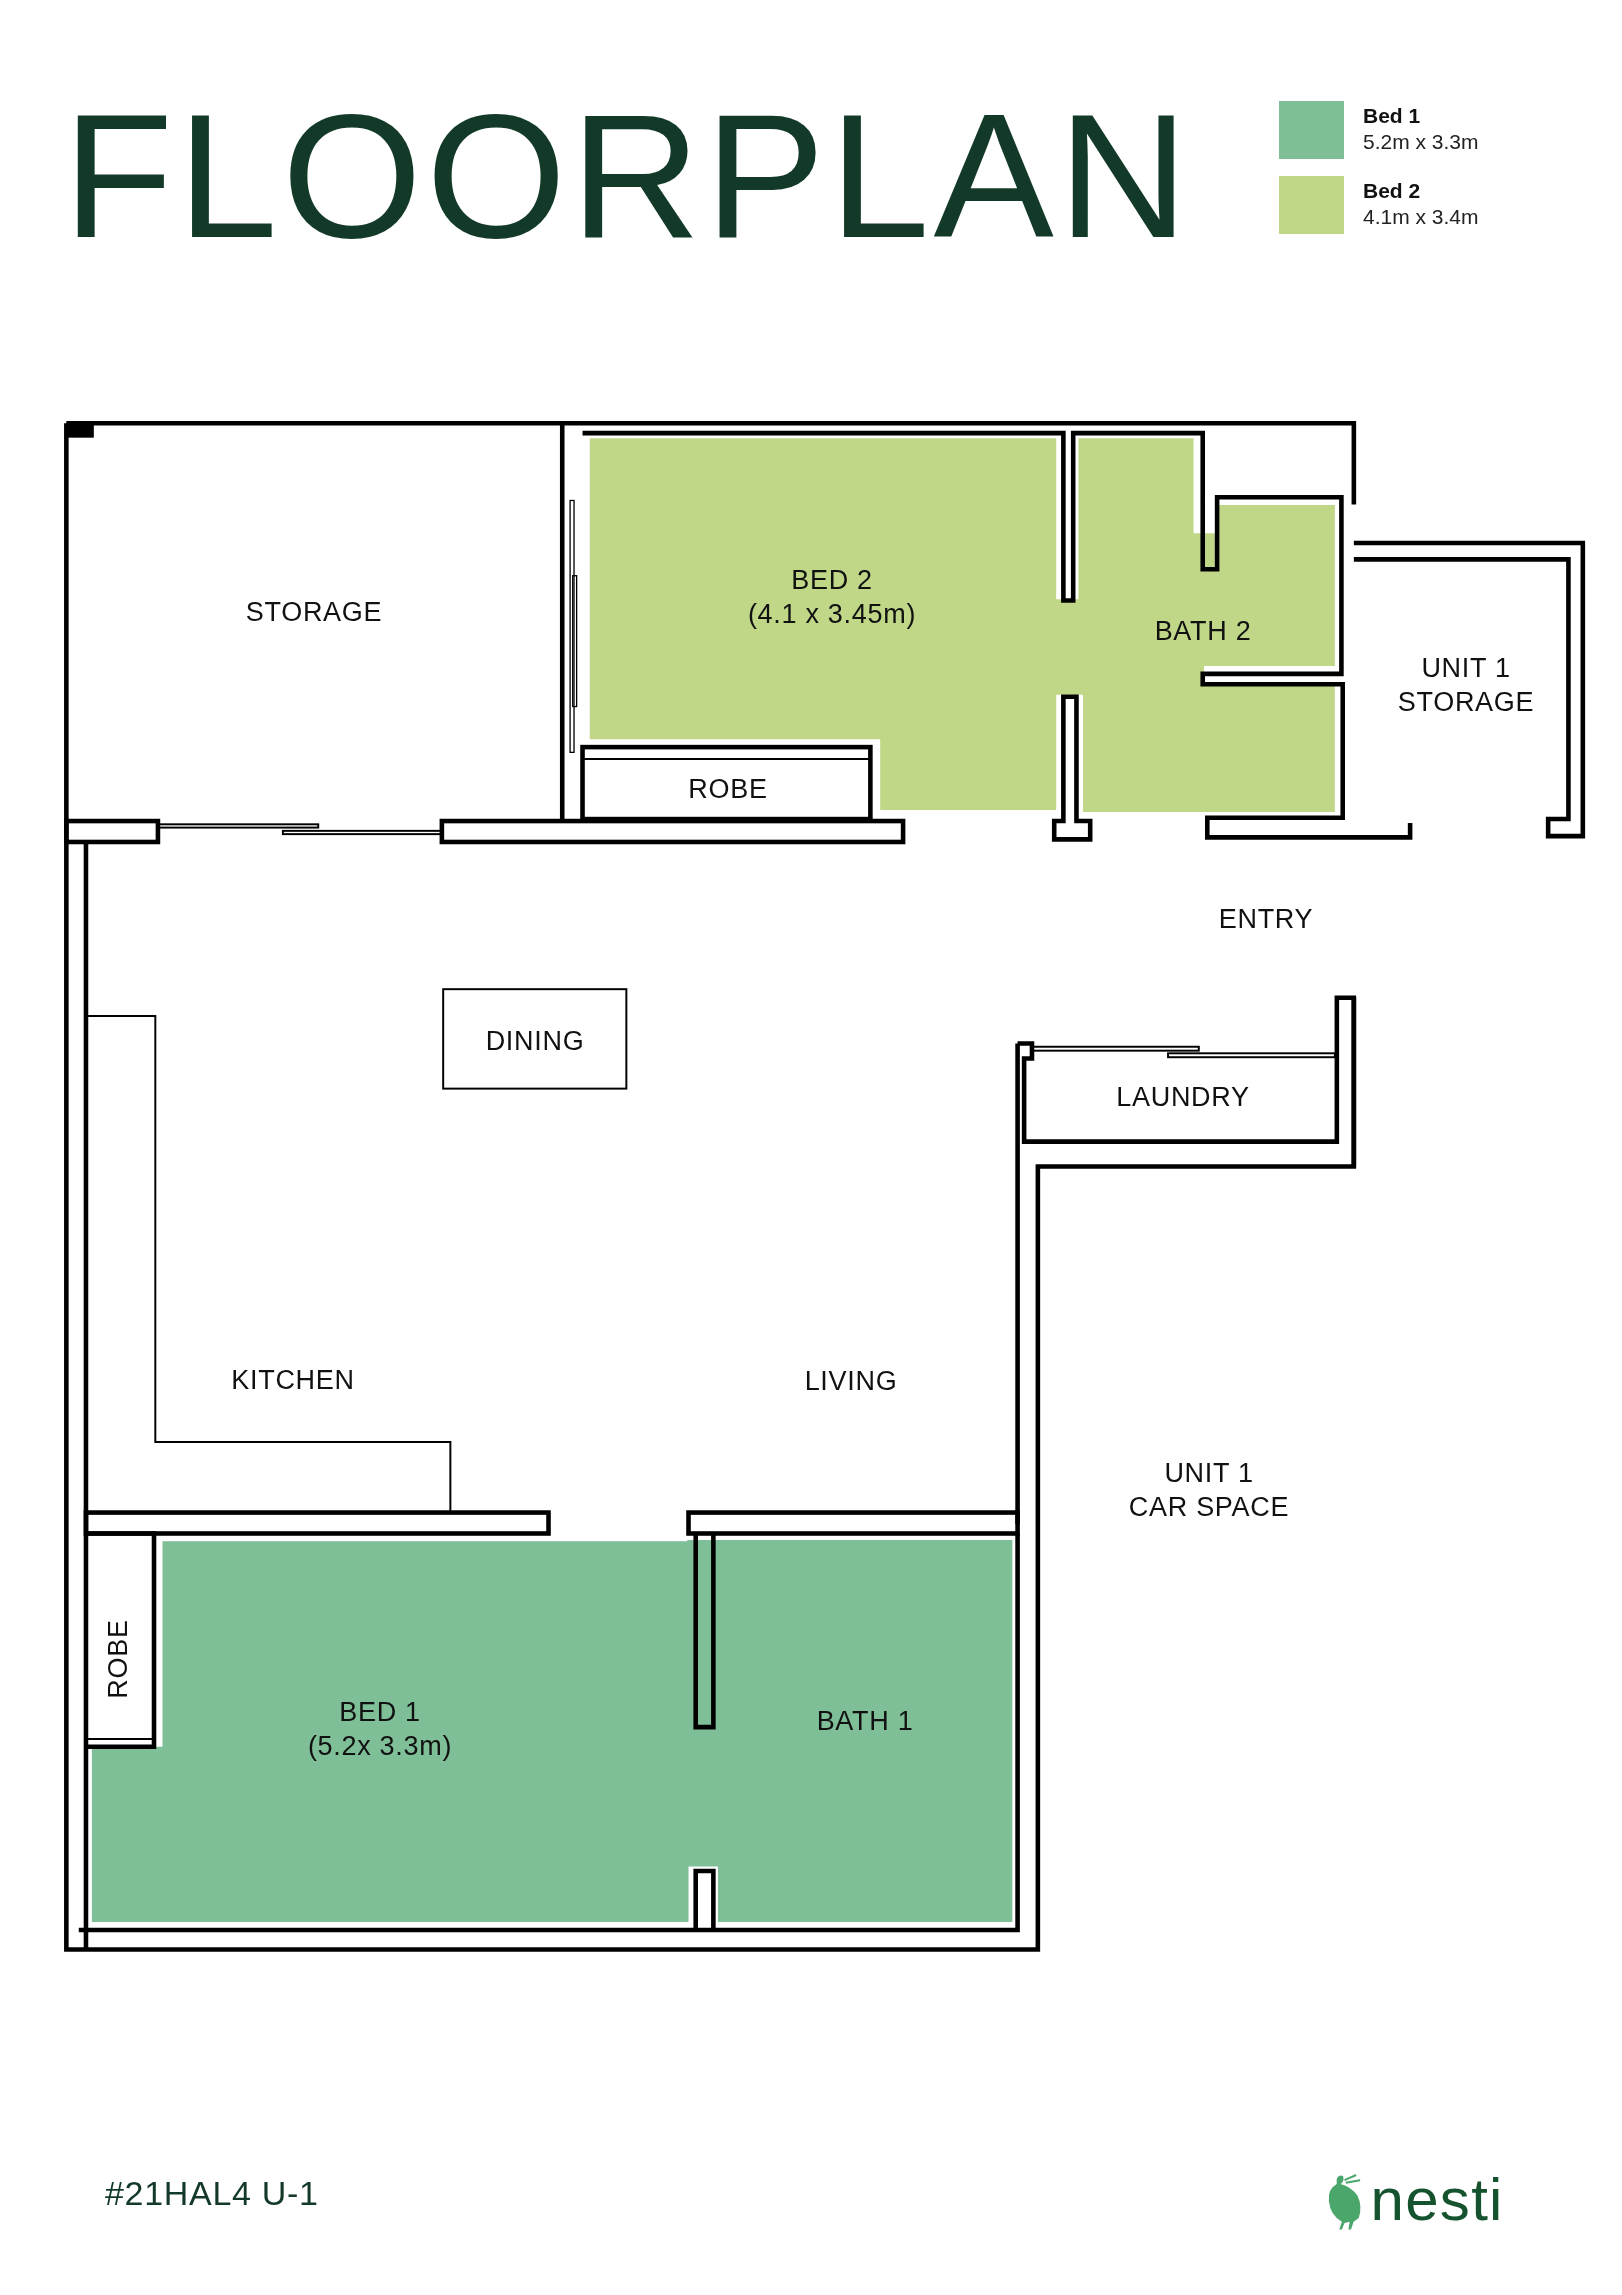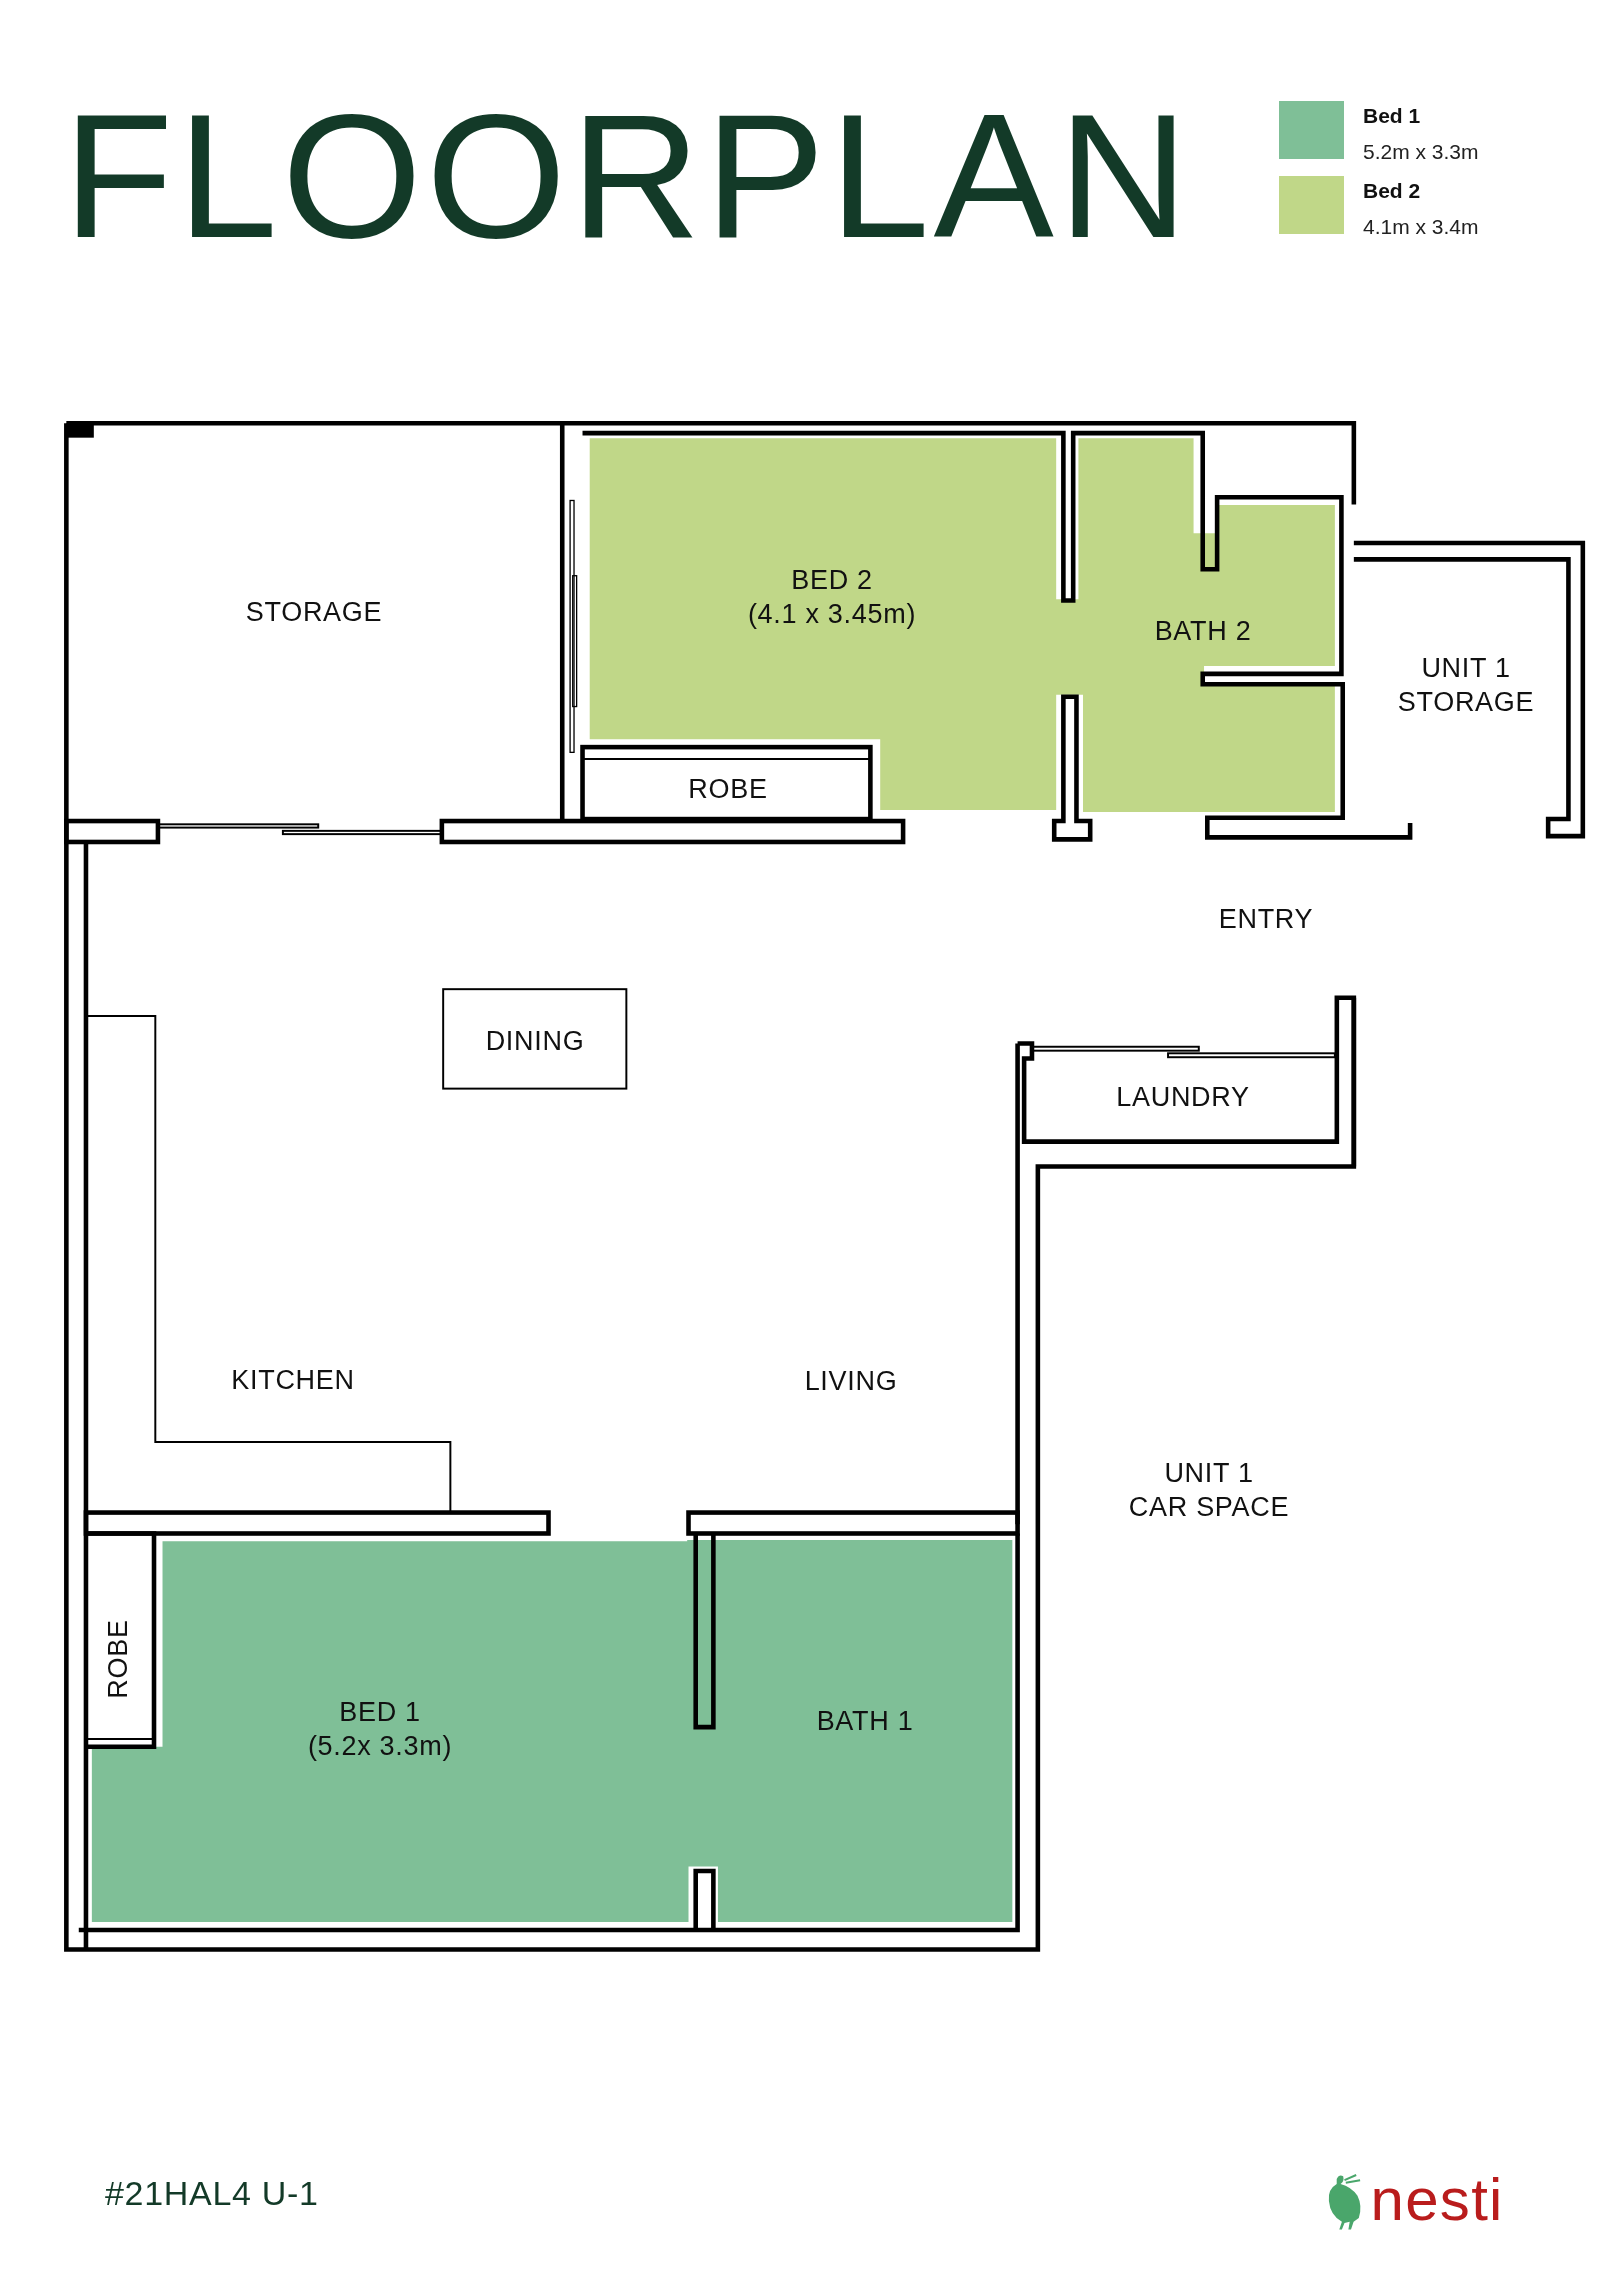--- a/index.html
+++ b/index.html
@@ -2,26 +2,26 @@
 <html style="font-size:10.5px"><head>
 <meta charset="utf-8">
 <style>
   html,body{margin:0;padding:0;background:#ffffff;}
   body{width:1623px;height:2295px;position:relative;overflow:hidden;font-family:"Liberation Sans","DejaVu Sans",sans-serif;}
   .title{position:absolute;left:63px;top:88px;font-size:177px;line-height:1;color:#133a28;letter-spacing:3.9px;font-weight:400;transform:scaleX(1.02);transform-origin:left top;}
   .legend{position:absolute;left:1279px;top:101px;}
   .legend-item{position:relative;height:75px;width:275px;}
   .swatch{position:absolute;left:0;top:0;width:65px;height:58px;}
   .legend-name{position:absolute;left:84px;top:2.6px;font-size:21px;font-weight:700;color:#111;}
-  .legend-size{position:absolute;left:84px;top:39px;font-size:21px;color:#222;}
+  .legend-size{position:absolute;left:84px;top:29px;font-size:21px;color:#222;}
   svg.plan{position:absolute;left:0;top:0;}
   .lbl{position:absolute;font-size:27px;color:#111;text-align:center;letter-spacing:0.7px;line-height:34px;white-space:pre;transform:translateX(-50%);}
   .footer-code{position:absolute;left:79px;top:2174px;font-size:34px;color:#133a28;letter-spacing:0.7px;margin-left:26px;}
   .logo{position:absolute;left:1325px;top:2171px;height:59px;display:flex;align-items:flex-end;}
-  .logo-text{font-size:60px;color:#b91c1c;line-height:1;letter-spacing:1.3px;margin-left:6.5px;font-weight:400;}
+  .logo-text{font-size:60px;color:#14532d;line-height:1;letter-spacing:1.3px;margin-left:6.5px;font-weight:400;}
 </style>
 </head>
 <body>
 
 <div class="title">FLOORPLAN</div>
 
 <div class="legend">
   <div class="legend-item">
     <div class="swatch" style="background:#7fbf97"></div>
     <div class="legend-name">Bed 1</div>

